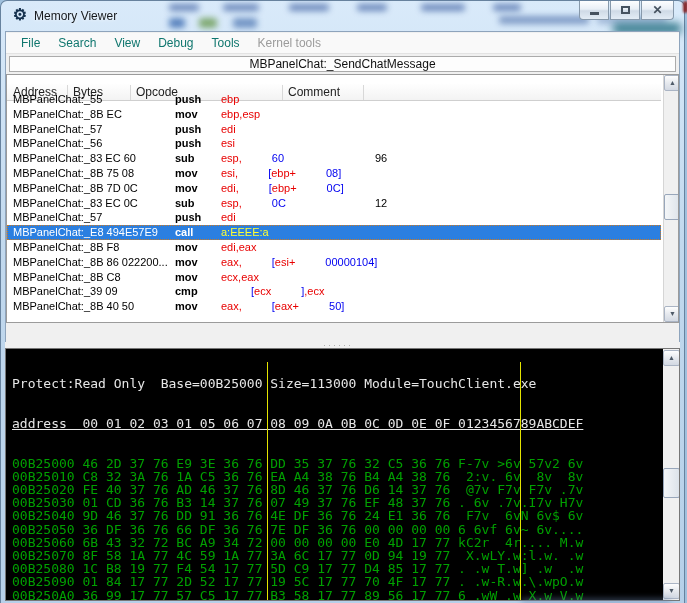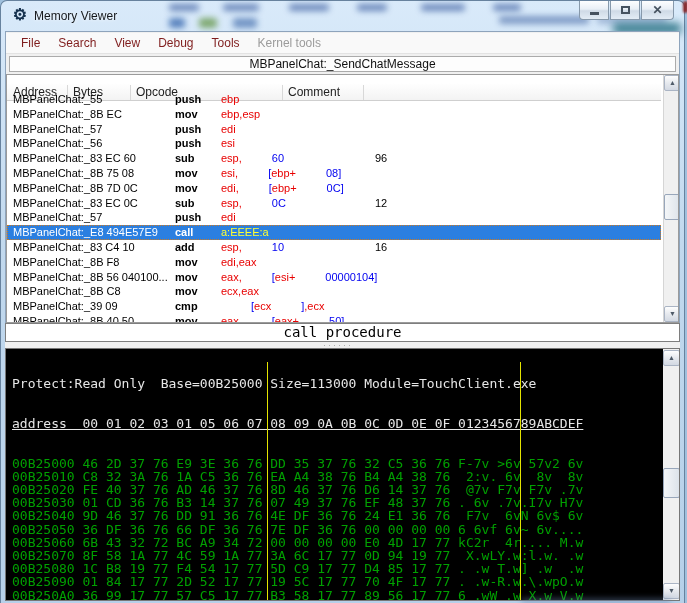--- a/index.html
+++ b/index.html
@@ -39,21 +39,21 @@
   
   .content{
     position:absolute;left:4px;top:30px;width:675px;height:569px;
     background:#f0f0f0;border:1px solid #8ea4bc;box-sizing:border-box;
   }
   .menubar{
     position:absolute;left:5px;top:32px;width:673px;height:21px;
     background:#f9f9f9;border-bottom:1px solid #e3e3e3;
     display:flex;align-items:center;padding-left:6px;box-sizing:border-box;
   }
-  .menu-item{font-size:12px;color:#7f1d1d;padding:2px 9px;}
+  .menu-item{font-size:12px;color:#0f766e;padding:2px 9px;}
   .menu-item.disabled{color:#9b9b9b;}
   .fnbar{
     position:absolute;left:8px;top:55px;width:667px;height:16px;
     border:1px solid #ababab;background:#fdfdfd;box-sizing:border-box;
     text-align:center;font-size:12px;line-height:14px;color:#111;
   }
   
   .disasm{
     position:absolute;left:5px;top:73px;width:673px;height:249px;
     background:#ffffff;border:1px solid #9b9b9b;box-sizing:border-box;overflow:hidden;
@@ -179,35 +179,33 @@
         <div class="drow"><span class="c-addr">MBPanelChat:_55</span><span class="c-mn">push</span><span class="c-ops"><span class="op-r">ebp</span></span></div>
         <div class="drow"><span class="c-addr">MBPanelChat:_8B EC</span><span class="c-mn">mov</span><span class="c-ops"><span class="op-r">ebp,esp</span></span></div>
         <div class="drow"><span class="c-addr">MBPanelChat:_57</span><span class="c-mn">push</span><span class="c-ops"><span class="op-r">edi</span></span></div>
         <div class="drow"><span class="c-addr">MBPanelChat:_56</span><span class="c-mn">push</span><span class="c-ops"><span class="op-r">esi</span></span></div>
         <div class="drow"><span class="c-addr">MBPanelChat:_83 EC 60</span><span class="c-mn">sub</span><span class="c-ops"><span class="op-r">esp,</span><span class="op-b">60</span></span><span class="c-cm">96</span></div>
         <div class="drow"><span class="c-addr">MBPanelChat:_8B 75 08</span><span class="c-mn">mov</span><span class="c-ops"><span class="op-r">esi,</span><span class="op-b">[</span><span class="op-r">ebp+</span><span class="op-b">08]</span></span></div>
         <div class="drow"><span class="c-addr">MBPanelChat:_8B 7D 0C</span><span class="c-mn">mov</span><span class="c-ops"><span class="op-r">edi,</span><span class="op-b">[</span><span class="op-r">ebp+</span><span class="op-b">0C]</span></span></div>
         <div class="drow"><span class="c-addr">MBPanelChat:_83 EC 0C</span><span class="c-mn">sub</span><span class="c-ops"><span class="op-r">esp,</span><span class="op-b">0C</span></span><span class="c-cm">12</span></div>
         <div class="drow"><span class="c-addr">MBPanelChat:_57</span><span class="c-mn">push</span><span class="c-ops"><span class="op-r">edi</span></span></div>
         <div class="drow selected"><span class="c-addr">MBPanelChat:_E8 494E57E9</span><span class="c-mn">call</span><span class="c-ops"><span class="op-y">a:EEEE:a</span></span></div>
-        <div class="drow"><span class="c-addr">MBPanelChat:_83 C4 10</span><span class="c-mn">add</span><span class="c-ops"><span class="op-r">esp,</span><span class="op-b">10</span></span><span class="c-cm">16</span></div>
         <div class="drow"><span class="c-addr">MBPanelChat:_8B F8</span><span class="c-mn">mov</span><span class="c-ops"><span class="op-r">edi,eax</span></span></div>
-        <div class="drow"><span class="c-addr">MBPanelChat:_8B 56 040100...</span><span class="c-mn">mov</span><span class="c-ops"><span class="op-r">eax,</span><span class="op-b">[</span><span class="op-r">esi+</span><span class="op-b">00000104]</span></span></div>
+        <div class="drow"><span class="c-addr">MBPanelChat:_8B 86 022200...</span><span class="c-mn">mov</span><span class="c-ops"><span class="op-r">eax,</span><span class="op-b">[</span><span class="op-r">esi+</span><span class="op-b">00000104]</span></span></div>
         <div class="drow"><span class="c-addr">MBPanelChat:_8B C8</span><span class="c-mn">mov</span><span class="c-ops"><span class="op-r">ecx,eax</span></span></div>
         <div class="drow"><span class="c-addr">MBPanelChat:_39 09</span><span class="c-mn">cmp</span><span class="c-ops"><span class="op-b">[</span><span class="op-r">ecx</span><span class="op-b">]</span><span class="op-r">,ecx</span></span></div>
         <div class="drow"><span class="c-addr">MBPanelChat:_8B 40 50</span><span class="c-mn">mov</span><span class="c-ops"><span class="op-r">eax,</span><span class="op-b">[</span><span class="op-r">eax+</span><span class="op-b">50]</span></span></div>
       </div>
     <div class="vscroll disasm-scroll">
       <div class="sbtn" style="top:0">▲</div>
       <div class="sthumb" style="top:119px;height:26px;"></div>
       <div class="sbtn" style="top:231px">▼</div>
     </div>
   </div>
 
-  <div class="statusband">call procedure</div>
   <div class="splitter">
     <div class="split-dots">······</div>
   </div>
 
   <div class="hexpanel">
     <div class="hexinner" id="hexinner">
       <div class="hline">Protect:Read Only  Base=00B25000 Size=113000 Module=TouchClient.exe</div>
       <div class="hline underl">address  00 01 02 03 01 05 06 07 08 09 0A 0B 0C 0D 0E 0F 0123456789ABCDEF</div>
     <div class="hrow">00B25000 46 2D 37 76 E9 3E 36 76 DD 35 37 76 32 C5 36 76 F-7v &gt;6v 57v2 6v</div><div class="hrow">00B25010 C8 32 3A 76 1A C5 36 76 EA A4 38 76 B4 A4 38 76  2:v. 6v  8v  8v</div><div class="hrow">00B25020 FE 40 37 76 AD 46 37 76 8D 46 37 76 D6 14 37 76  @7v F7v F7v .7v</div><div class="hrow">00B25030 01 CD 36 76 B3 14 37 76 07 49 37 76 EF 48 37 76 . 6v .7v.I7v H7v</div><div class="hrow">00B25040 9D 46 37 76 DD 91 36 76 4E DF 36 76 24 E1 36 76  F7v  6vN 6v$ 6v</div><div class="hrow">00B25050 36 DF 36 76 66 DF 36 76 7E DF 36 76 00 00 00 00 6 6vf 6v~ 6v....</div><div class="hrow">00B25060 6B 43 32 72 BC A9 34 72 00 00 00 00 E0 4D 17 77 kC2r  4r.... M.w</div><div class="hrow">00B25070 8F 58 1A 77 4C 59 1A 77 3A 6C 17 77 0D 94 19 77  X.wLY.w:l.w. .w</div><div class="hrow">00B25080 1C B8 19 77 F4 54 17 77 5D C9 17 77 D4 85 17 77 . .w T.w] .w  .w</div><div class="hrow">00B25090 01 84 17 77 2D 52 17 77 19 5C 17 77 70 4F 17 77 . .w-R.w.\.wpO.w</div><div class="hrow">00B250A0 36 99 17 77 57 C5 17 77 B3 58 17 77 89 56 17 77 6 .wW .w X.w V.w</div></div>
     <div class="ylwrap">

